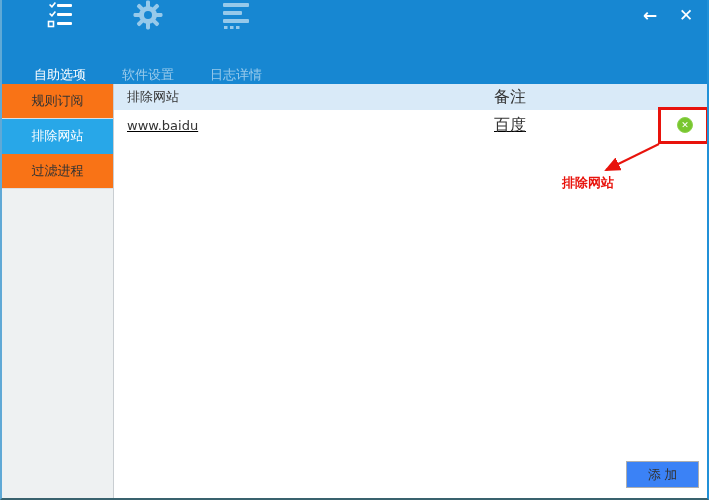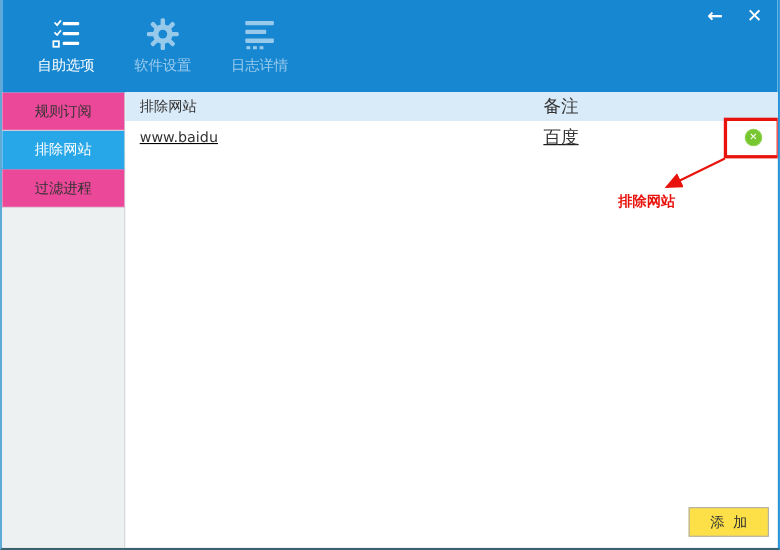--- a/index.html
+++ b/index.html
@@ -12,41 +12,41 @@
     border-bottom:2px solid #39626e; background:#fff;
   }
 
   
   .header{
     position:relative; height:84px; background:#1787d2; display:flex; align-items:flex-start;
   }
   .tabs{ display:flex; padding-left:14px; height:100%; }
   .tab{
     width:88px; height:100%; display:flex; flex-direction:column;
-    align-items:center; justify-content:center; gap:5px; cursor:pointer;
+    align-items:center; justify-content:space-between; gap:5px; cursor:pointer;
   }
   .tab .tab-icon{ width:30px; height:30px; display:flex; align-items:center; justify-content:center; }
   .tab .tab-label{ color:#ffffff; font-size:13px; }
   .tab.inactive .tab-icon, .tab.inactive .tab-label{ opacity:.55; }
 
   .win-controls{ position:absolute; top:4px; right:10px; display:flex; gap:14px; }
   .win-controls span{
     color:#fff; font-size:17px; font-weight:bold; line-height:22px; cursor:pointer;
     width:22px; text-align:center; display:inline-block;
   }
 
   
   .body{ display:flex; height:414px; }
 
   
   .sidebar{
     width:112px; background:#eef1f2; border-right:1px solid #c9ced2; flex:none;
   }
   .side-item{
-    height:35px; background:#ec4899; border-bottom:1px solid #dcdfe2;
+    height:35px; background:#f97316; border-bottom:1px solid #dcdfe2;
     display:flex; align-items:center; justify-content:center;
     font-size:13px; color:#333; cursor:pointer;
   }
   .side-item.active{ background:#28a7e8; color:#fff; border-bottom-color:#28a7e8; }
 
   
   .main{ position:relative; flex:1; background:#fff; }
   .thead{ display:flex; height:26px; background:#d9eaf8; align-items:center; }
   .trow{ display:flex; height:30px; background:#fff; align-items:center; position:relative;text-decoration:underline; }
   .col-site{ width:380px; padding-left:13px; font-size:13px; color:#333; }
@@ -67,22 +67,22 @@
   }
   .anno-arrow{ position:absolute; left:0; top:0; pointer-events:none; }
   .anno-label{
     position:absolute; left:448px; top:90px; color:#e8130c;
     font-size:13px; font-weight:bold;
   }
 
   
   .add-btn{
     position:absolute; right:8px; bottom:10px; width:73px; height:27px;
-    background:#fde047; border:1px solid #aeaeae; font-size:13px; color:#333;
-    font-family:Liberation Mono, monospace; cursor:pointer;
+    background:#3b82f6; border:1px solid #aeaeae; font-size:13px; color:#333;
+    font-family:Liberation Serif, serif; cursor:pointer;
   }
 </style>
 </head>
 <body>
 
 <div class="window">
 
   <div class="header">
     <div class="tabs">
 

